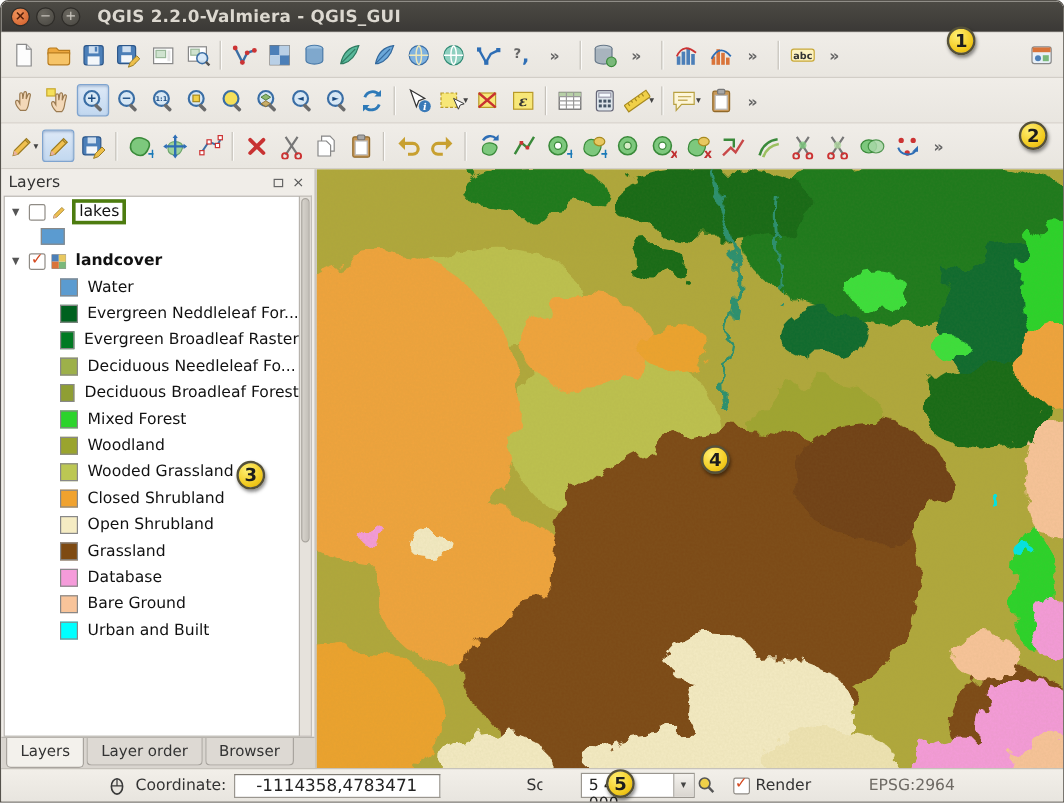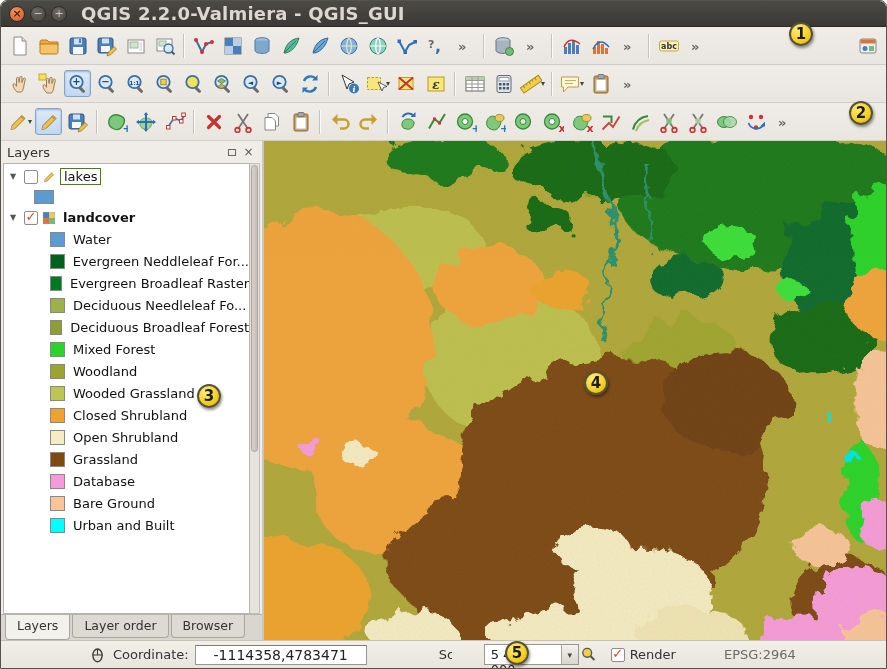--- a/index.html
+++ b/index.html
@@ -4,21 +4,21 @@
 <style>
   * { box-sizing: border-box; margin: 0; padding: 0; }
   html,body { width: 887px; height: 669px; overflow: hidden; font-family: "DejaVu Sans", sans-serif; }
   .window { position: relative; width: 887px; height: 669px; background: #eeebe5; border: 1px solid #55524c; border-radius: 7px 7px 0 0; display: flex; flex-direction: column; overflow: hidden; }
 
   
   .titlebar { height: 26px; flex: 0 0 26px; background: linear-gradient(#4c4a44, #3b3936); display: flex; align-items: center; padding: 0 8px; border-bottom: 1px solid #2a2925; border-radius: 6px 6px 0 0; }
   .win-controls { display: flex; gap: 5px; margin-right: 14px; }
   .wbtn { width: 16px; height: 16px; border-radius: 50%; display: flex; align-items: center; justify-content: center; font-size: 11px; line-height: 1; color: #ccc8c0; background: radial-gradient(circle at 35% 30%, #6a675f, #474540); border: 1px solid #2e2c28; cursor: default; }
   .wbtn.close { background: radial-gradient(circle at 35% 30%, #f0945c, #cf5b28); color: #57200a; font-weight: bold; }
-  .title-text { color: #dcd8d0; font-size: 18px; font-weight: bold; letter-spacing: .2px; }
+  .title-text { color: #dcd8d0; font-size: 14px; font-weight: bold; letter-spacing: .2px; }
 
   
   .menubar { height: 28px; flex: 0 0 28px; background: linear-gradient(#f7f6f4, #edebe7); border-bottom: 1px solid #d5d1cb; display: flex; align-items: center; padding: 0 10px; }
   .menu-item { font-size: 13px; color: #3c3c3c; padding: 4px 9px; border-radius: 3px; cursor: default; }
 
   
   .toolbar { height: 38px; flex: 0 0 38px; background: linear-gradient(#f0ede8, #e9e6e0); border-bottom: 1px solid #d2cec7; display: flex; align-items: center; padding: 0 4px; }
   .tb-btn { width: 27px; height: 27px; border: 1px solid transparent; border-radius: 3px; background: transparent; display: inline-flex; align-items: center; justify-content: center; position: relative; padding: 0; margin: 0 1px; cursor: default; }
   .tb-btn svg { display: block; }
   .tb-btn.active { background: linear-gradient(#dde9f7, #c2d8f0); border-color: #7fa4cf; box-shadow: inset 0 1px 2px rgba(40,80,140,.35); }
@@ -37,21 +37,21 @@
   .layer-tree { flex: 1; background: #fff; border: 1px solid #b7b3ad; overflow: hidden; padding-top: 2px; }
   .panel-scrollbar { width: 10px; background: #e6e2dc; border: 1px solid #c2beb8; border-left: none; }
   .panel-scrollbar .thumb { margin: 1px; height: 64%; background: linear-gradient(90deg,#d6d2cb,#c4c0b9); border: 1px solid #a8a49d; border-radius: 4px; }
   .tree-row { height: 21px; display: flex; align-items: center; padding-left: 6px; gap: 4px; }
   .expander { font-size: 8px; color: #555; width: 10px; }
   .cbx { width: 14px; height: 14px; background: #fff; border: 1px solid #8f8b85; border-radius: 2px; display: inline-flex; align-items: center; justify-content: center; flex: 0 0 14px; }
   .cbx.checked::after { content: "✓"; color: #d4491f; font-size: 13px; font-weight: bold; line-height: 1; margin-top: -2px; }
   .tree-ico svg { display: block; }
   .layer-name { font-size: 13px; color: #111; padding: 0 3px; }
   .layer-name.bold { font-weight: bold; }
-  .layer-name.selected { border: 1px solid #4d7c0f; background: #fff; }
+  .layer-name.selected { border: 3px solid #4d7c0f; background: #fff; }
   .swatch-row { height: 20px; display: flex; align-items: center; padding-left: 30px; }
   .swatch { width: 20px; height: 14px; border: 1px solid #888; display: inline-block; }
   .swatch.sm { width: 15px; height: 15px; }
   .legend-row { height: 22px; display: flex; align-items: center; padding-left: 46px; gap: 8px; }
   .legend-label { font-size: 13px; color: #111; white-space: nowrap; text-align: center; }
   .panel-tabs { height: 26px; flex: 0 0 26px; display: flex; align-items: flex-start; background: #d9d5cf; border-top: 1px solid #b7b3ad; padding-left: 4px; }
   .tab { font-size: 12.5px; color: #333; background: #ddd9d3; border: 1px solid #a8a49e; border-top: none; border-radius: 0 0 4px 4px; padding: 3px 11px 4px; margin-right: 2px; cursor: default; }
   .tab.active { background: #f3f1ec; padding-bottom: 6px; }
 
   .map-canvas { flex: 1; position: relative; min-width: 0; }

